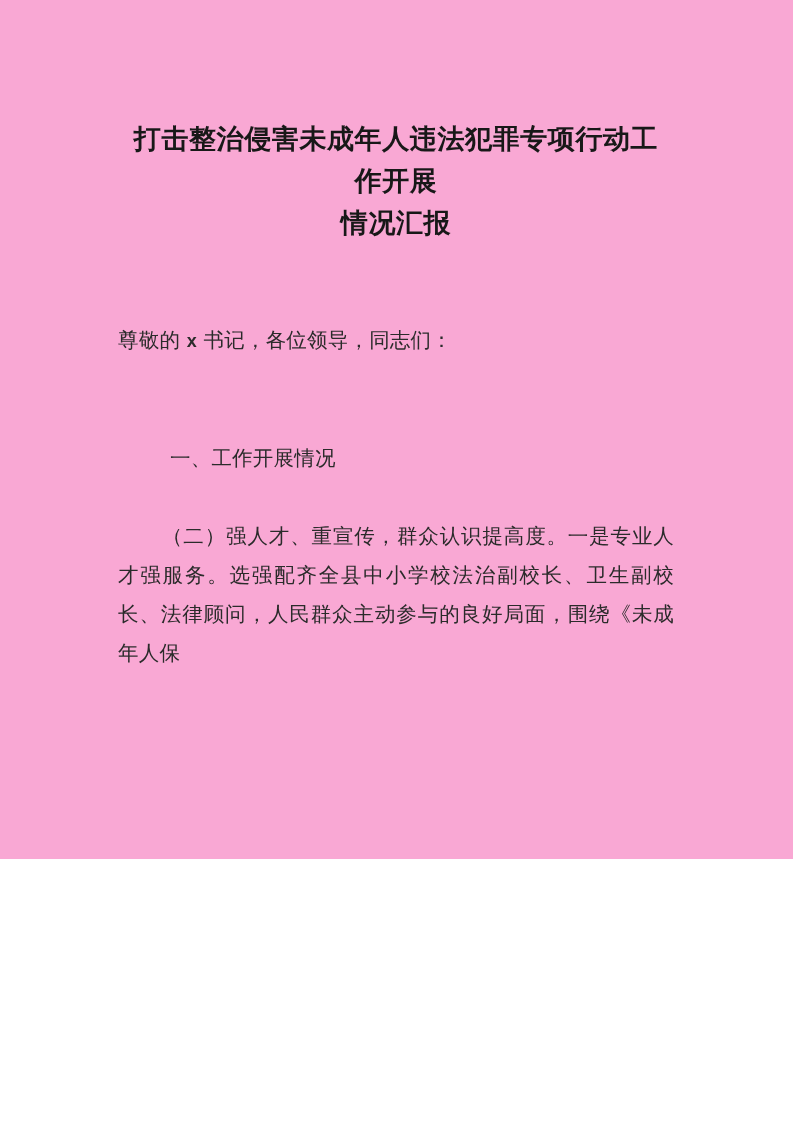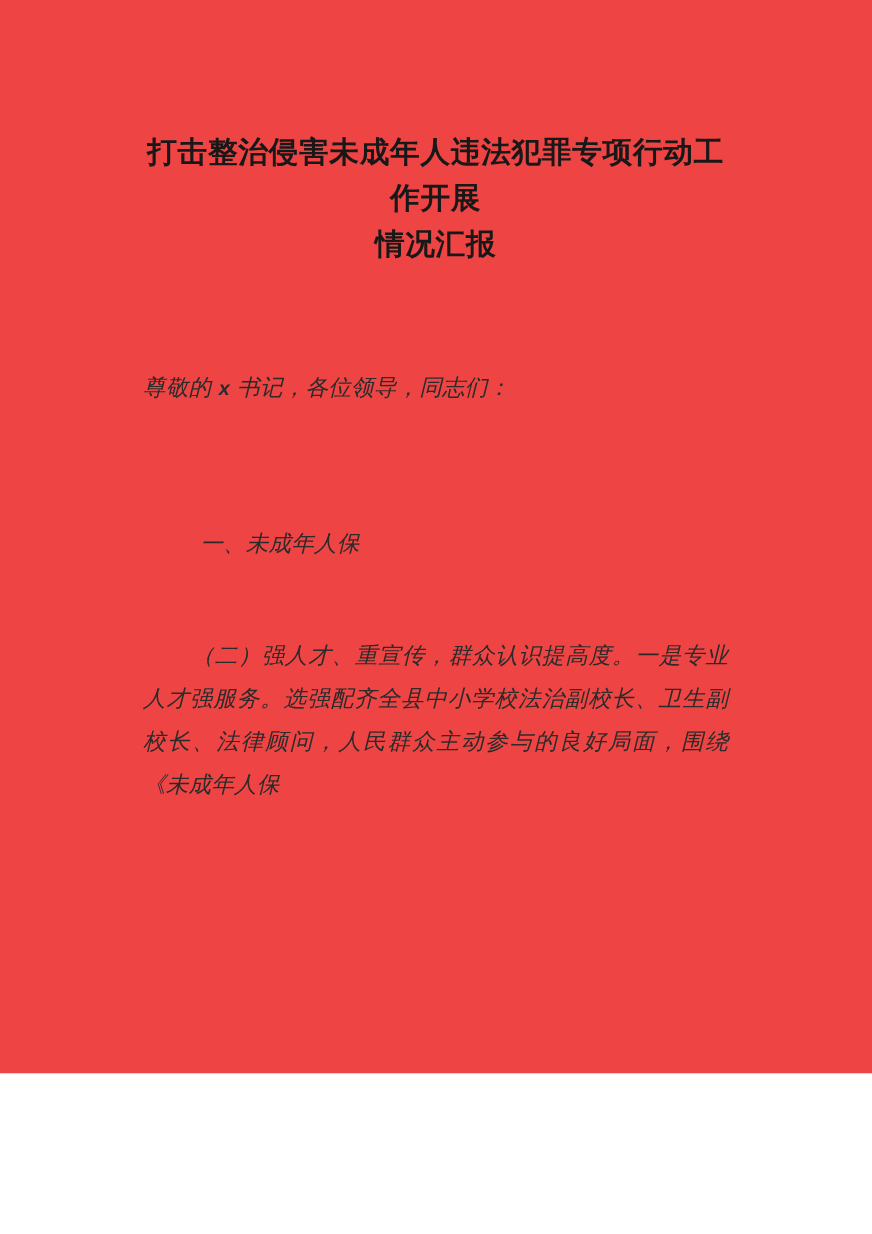--- a/index.html
+++ b/index.html
@@ -4,22 +4,22 @@
 <style>
   html, body {
     margin: 0;
     padding: 0;
     background: #ffffff;
   }
 
   .page {
     position: relative;
     width: 793px;
-    height: 976px;
-    background: #ef4444;
+    height: 859px;
+    background: #f9a8d4;
     overflow: hidden;
     box-sizing: border-box;
   }
 
   .doc-body {
     position: absolute;
     left: 118px;
     top: 118px;
     width: 556px;
   }
@@ -38,24 +38,23 @@
   }
 
   
   .para {
     font-family: "DejaVu Serif", "Liberation Serif", serif;
     font-size: 20.5px;
     line-height: 39px;
     color: #2b2b2b;
     text-align: justify;
     text-justify: inter-ideograph;
-    margin: 12px;
+    margin: 0;
     letter-spacing: 0.2px;
     white-space: pre-wrap;
-    font-style: italic;
   }
 
   .para.indent {
     text-indent: 44px;
   }
 
   .para.heading-indent {
     text-indent: 52px;
   }
 
@@ -85,21 +84,21 @@
 
     <div class="gap-salutation"></div>
 
     <p class="para">尊敬的 <span class="lat">x</span> 书记，各位领导，同志们：</p>
 
     <div class="gap-after-salutation"></div>
 
 
     <div class="gap-blankline"></div>
 
-    <p class="para heading-indent">一、未成年人保</p>
+    <p class="para heading-indent">一、工作开展情况</p>
 
 
     <div class="gap-blankline"></div>
 
     <p class="para indent">（二）强人才、重宣传，群众认识提高度。一是专业人才强服务。选强配齐全县中小学校法治副校长、卫生副校长、法律顾问，人民群众主动参与的良好局面，围绕《未成年人保</p>
 
   </div>
 </div>
 
 </body></html>

